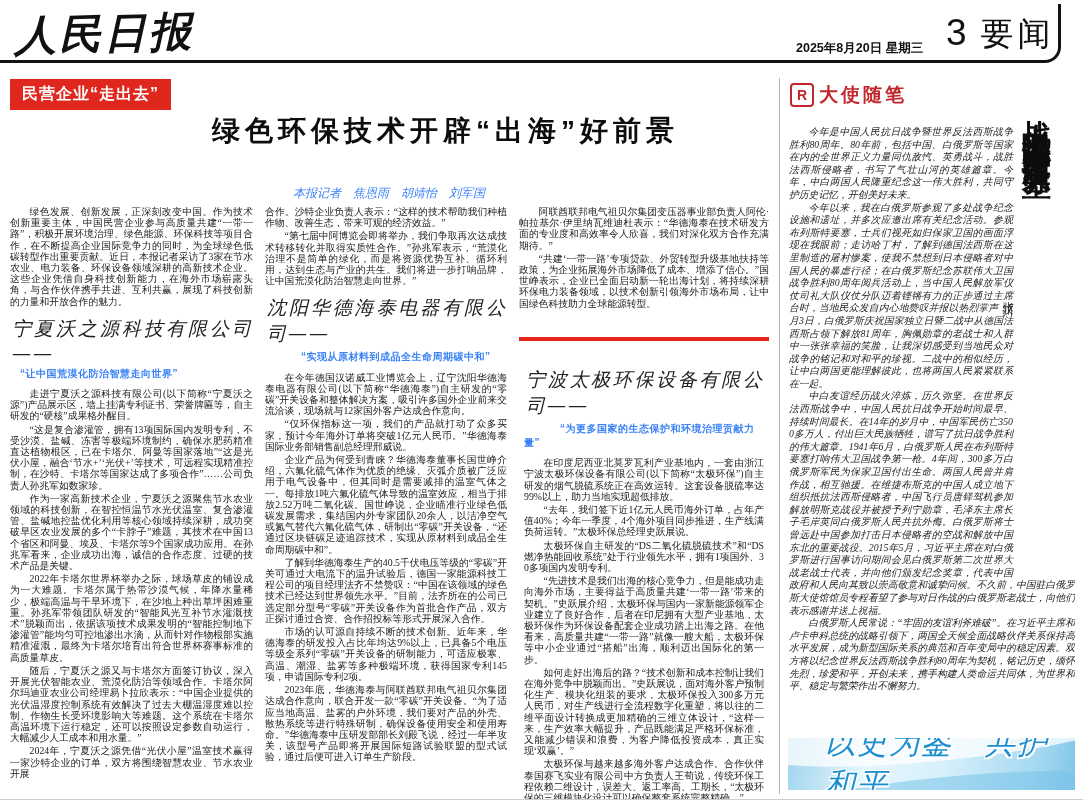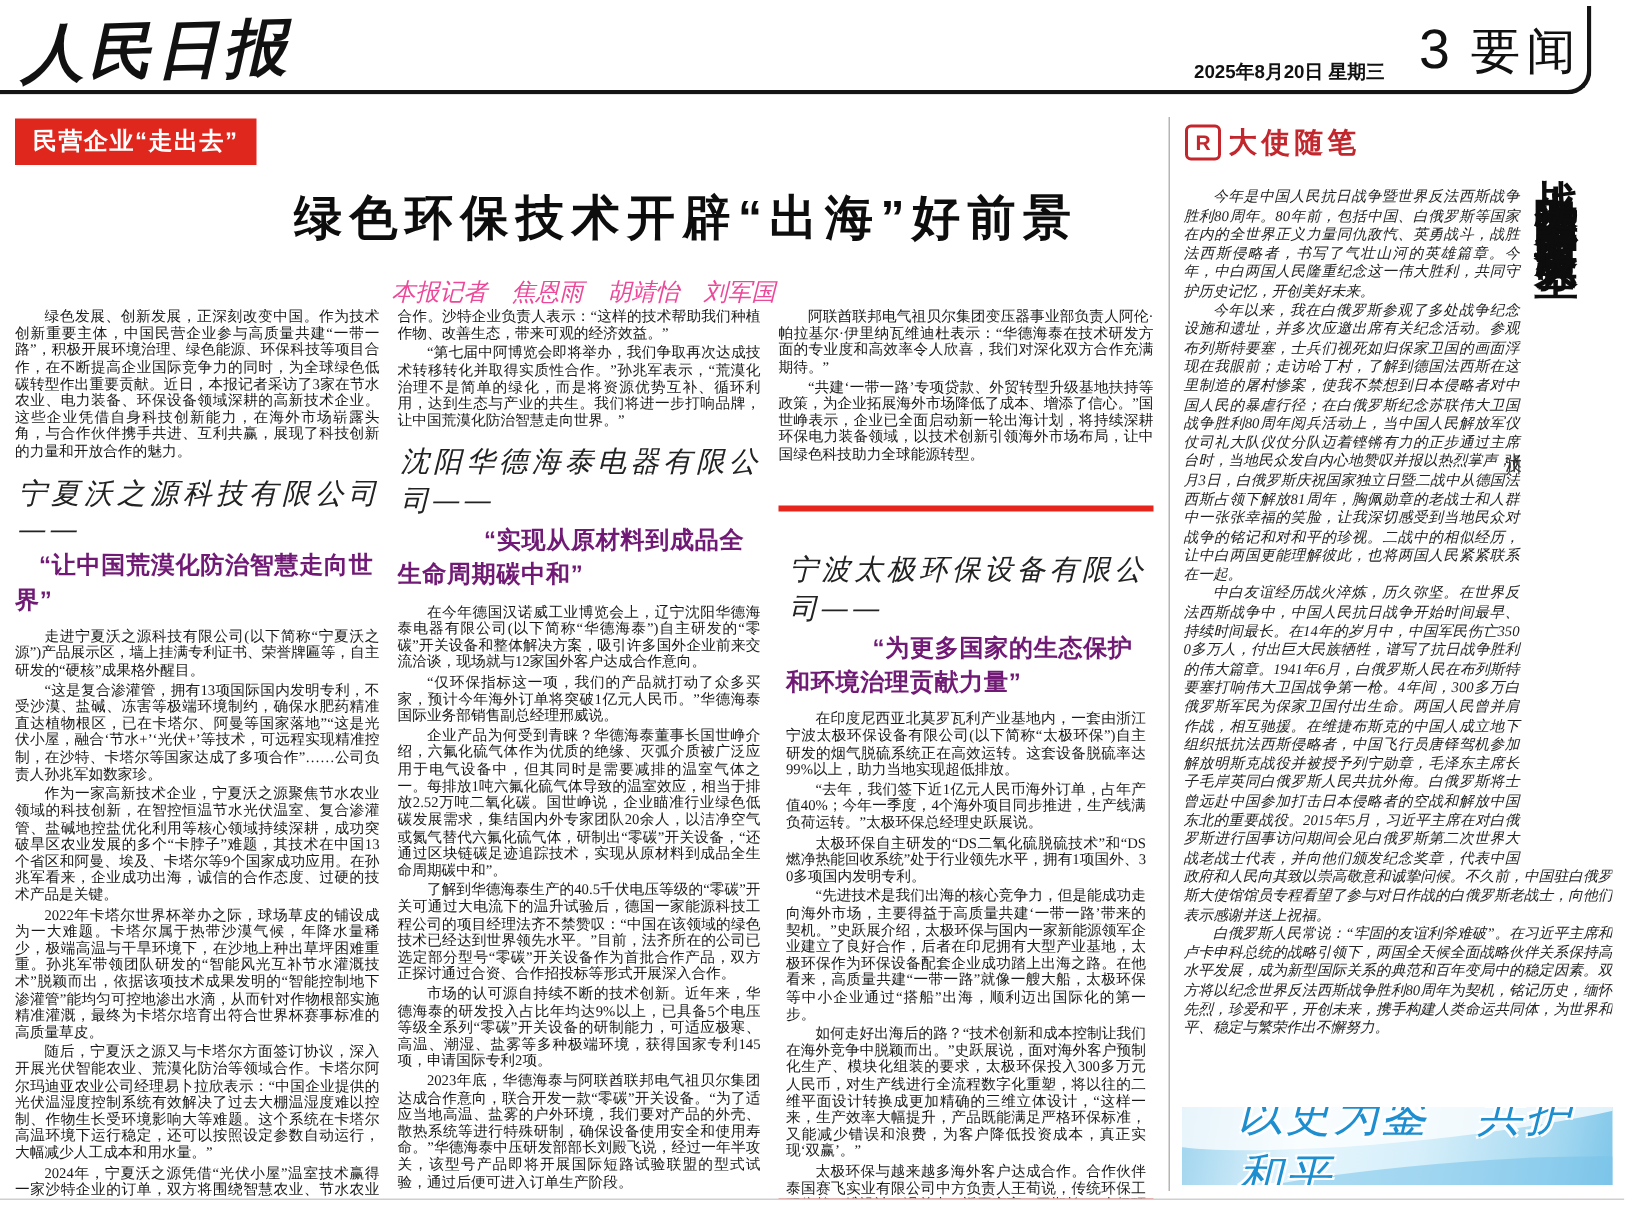--- a/index.html
+++ b/index.html
@@ -17,39 +17,39 @@
     font-family:"Liberation Sans",sans-serif;color:#111;}
   .page-no{position:absolute;left:946px;top:12px;color:#111;
     font-family:"Liberation Sans",sans-serif;}
   .page-no .num{font-size:37px;}
   .page-no .sec{font-size:33px;margin-left:14px;letter-spacing:4px;}
 
   
   .kicker{position:absolute;left:10px;top:79px;background:#e0271e;color:#fff;
     font-family:"Liberation Sans",sans-serif;font-weight:bold;font-size:16px;
     padding:5px 12px;letter-spacing:1px;}
-  .headline{position:absolute;left:0;top:112px;width:891px;margin:12px;text-align:center;
-    font-family:"Liberation Sans",sans-serif;font-weight:900;font-size:32px;
+  .headline{position:absolute;left:0;top:112px;width:891px;margin:0;text-align:center;
+    font-family:"Liberation Sans",sans-serif;font-weight:900;font-size:28px;
     letter-spacing:5px;color:#0d0d0d;}
   .byline{position:absolute;left:0;top:185px;width:778px;text-align:center;
-    font-size:16px;font-style:italic;color:#ec4899;}
+    font-size:12px;font-style:italic;color:#3b82f6;}
 
   .col{position:absolute;top:206px;height:594px;overflow:hidden;
     text-align:justify;word-break:break-all;}
   .col1{left:10px;width:243px;}
   .col2{left:265px;width:242px;}
   .col3{left:519px;width:250px;}
   p.body{margin:0 0 2px 0;font-size:9.8px;line-height:11.2px;text-indent:2em;color:#191919;}
   p.body.noind{text-indent:0;}
 
   .sec-head{margin:9px 0 7px 0;}
   .company{font-size:19px;font-style:italic;letter-spacing:2px;color:#222;
     font-family:"DejaVu Serif",serif;padding-left:2px;margin-bottom:3px;}
-  .squote{font-family:"Liberation Sans",sans-serif;font-weight:900;font-size:16px;
-    line-height:1.42;color:#701a75;letter-spacing:0.5px;text-align:left;word-break:break-all;}
+  .squote{font-family:"Liberation Sans",sans-serif;font-weight:900;font-size:10px;
+    line-height:1.42;color:#3b82f6;letter-spacing:0.5px;text-align:left;word-break:break-all;}
   .squote.ti1{text-indent:1em;}
   .squote.ti4{text-indent:3.6em;}
 
   .highlight-box{box-sizing:border-box;margin:28px 0 0 -8px;width:266px;height:466px;
     border:4px solid #e6261d;padding:22px 9px 8px 9px;overflow:hidden;background:#fff;}
   .highlight-box .sec-head{margin-top:4px;}
 
   
   .v-divider{position:absolute;left:779px;top:78px;width:1px;height:716px;background:#b5b5b5;}
   .sb-header{position:absolute;left:790px;top:82px;display:flex;align-items:center;gap:5px;}

